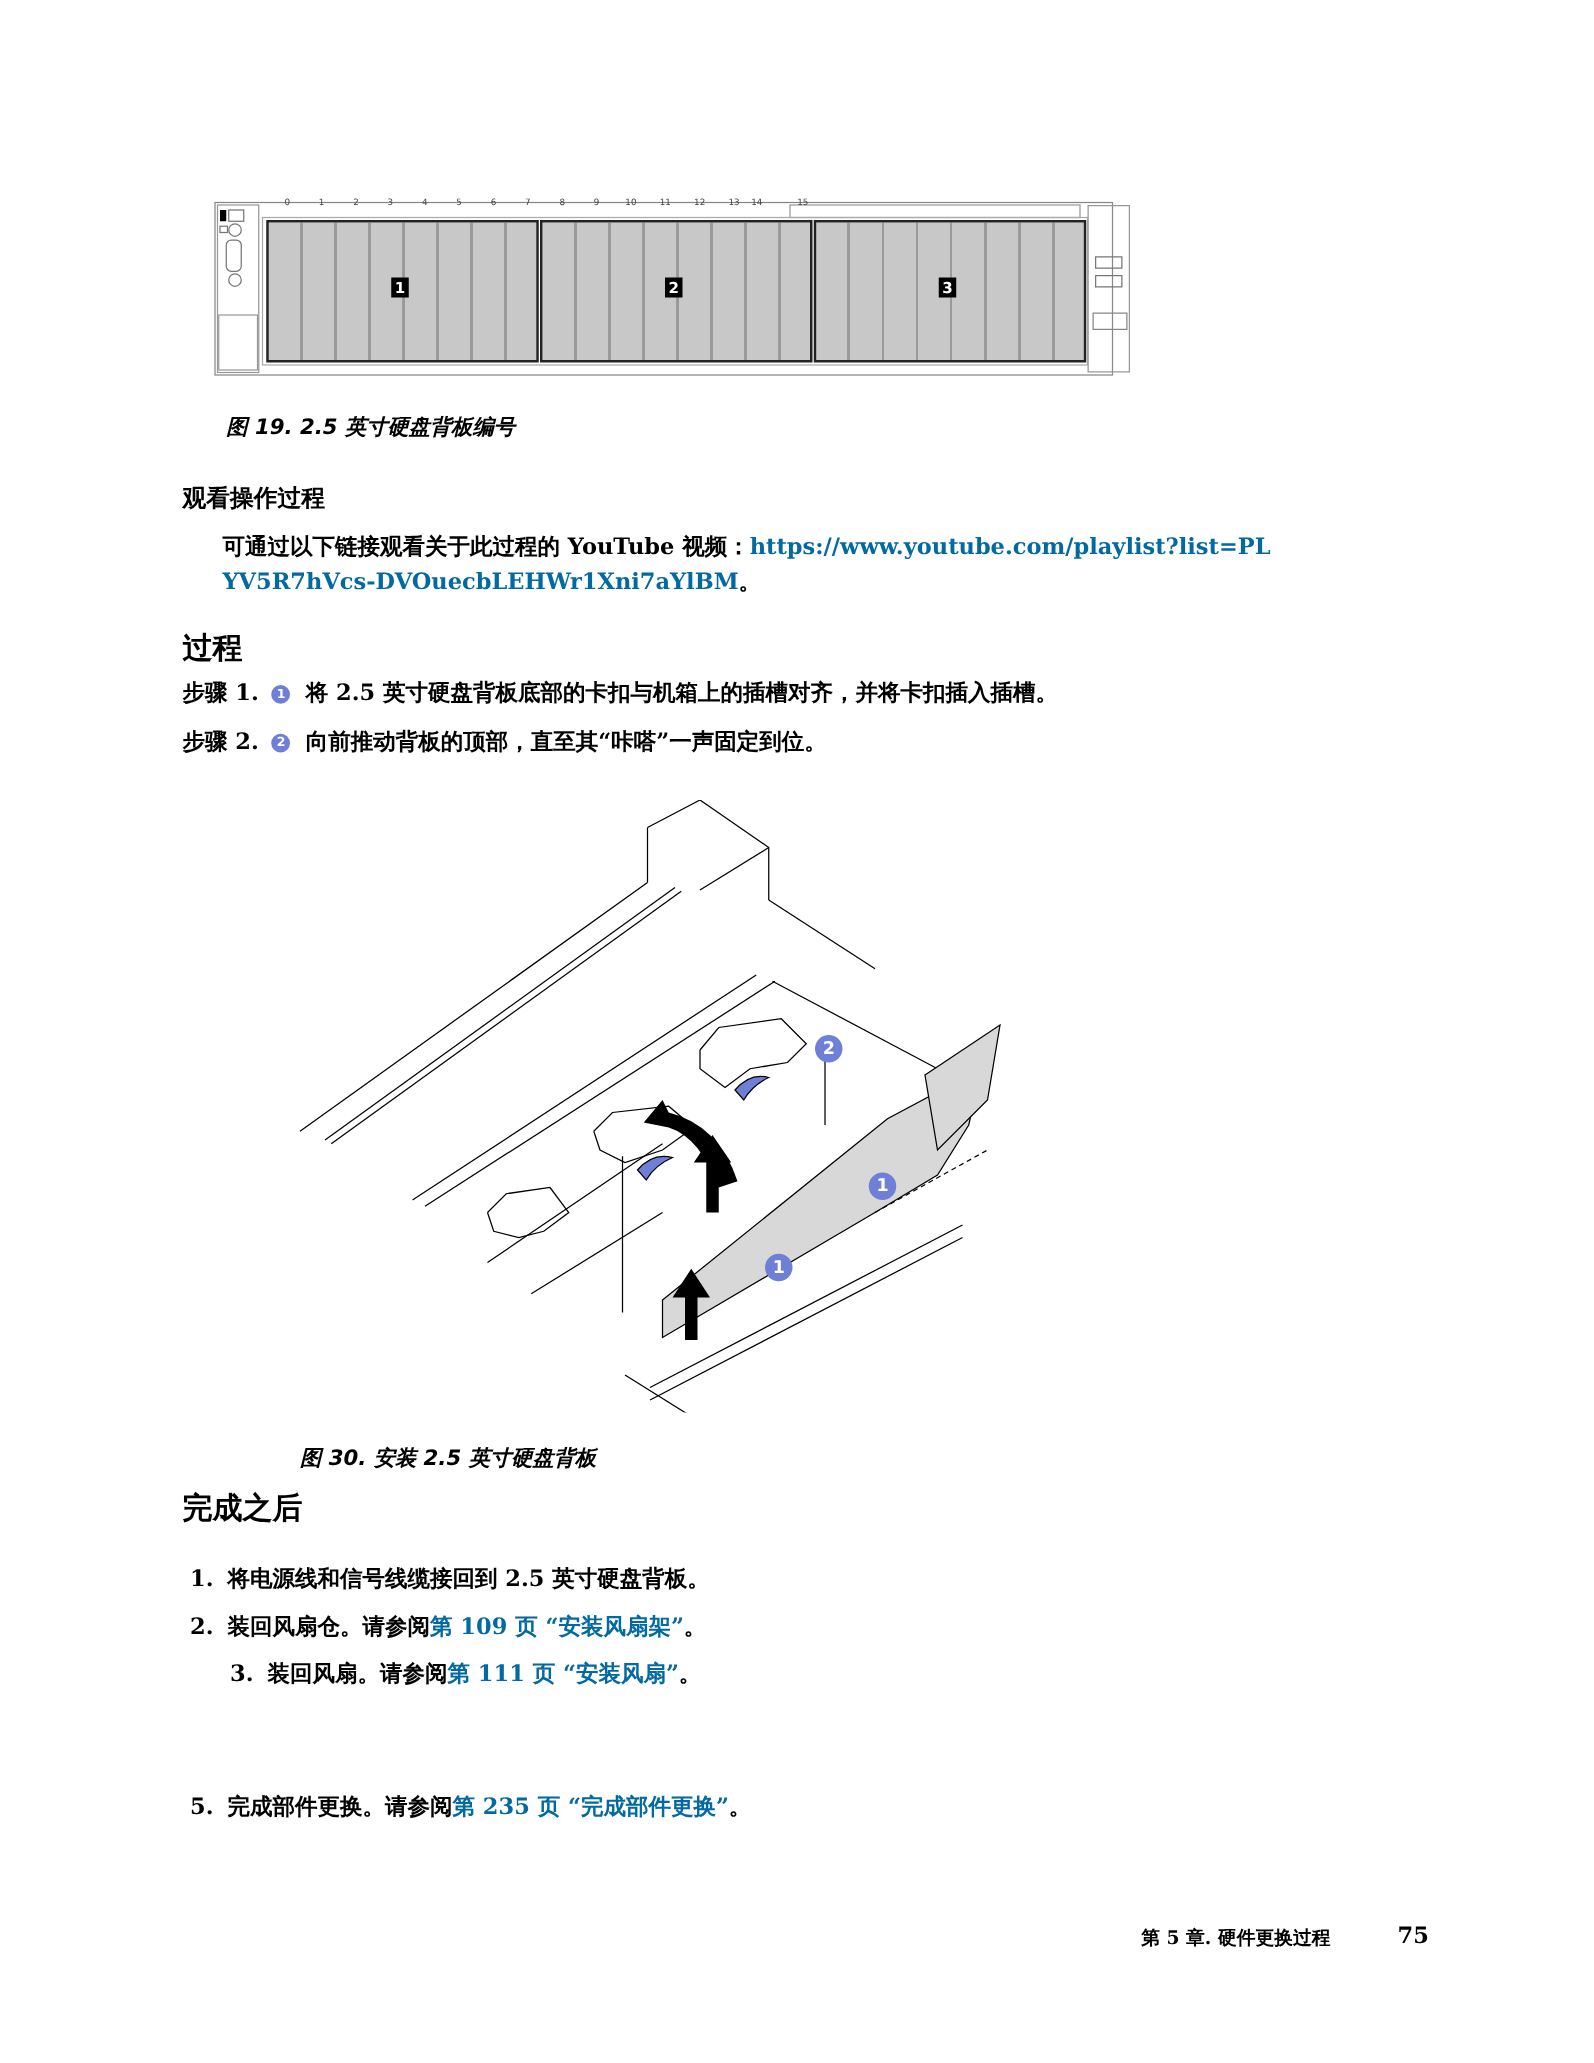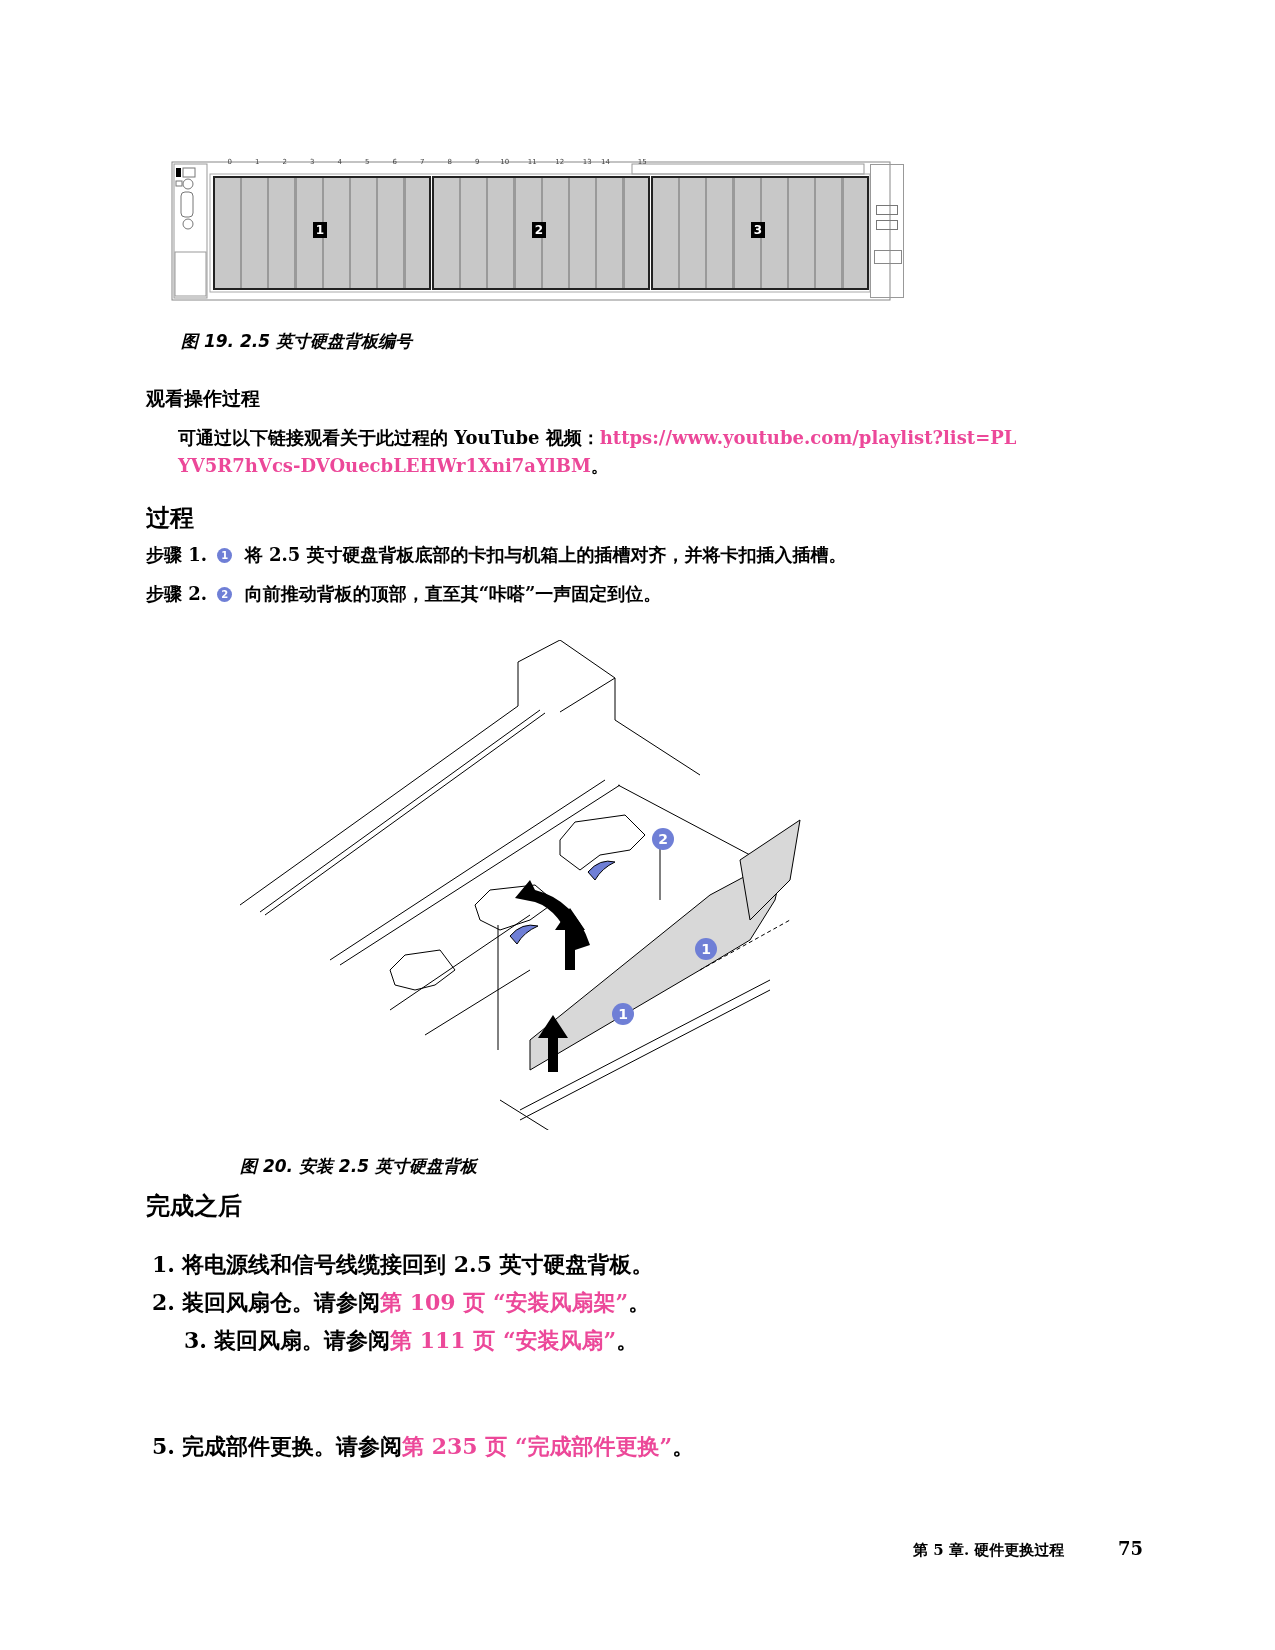--- a/index.html
+++ b/index.html
@@ -3,25 +3,25 @@
 <meta charset="utf-8">
 <style>
   html, body { margin:0; padding:0; background:#ffffff; }
   body { width:1275px; height:1650px; position:relative; overflow:hidden;
          font-family:"DejaVu Serif", "Liberation Serif", serif; color:#000; }
   .abs { position:absolute; }
   .caption { font-family:"DejaVu Sans", "Liberation Sans", sans-serif; font-style:italic; font-weight:bold; font-size:17px; }
   .h2 { font-weight:bold; font-size:19px; }
   .h1 { font-weight:bold; font-size:24px; }
   .body { font-weight:bold; font-size:18px; line-height:28px; }
-  .link { color:#ec4899; }
+  .link { color:#0369a1; }
   .callout { display:inline-block; width:15px; height:15px; border-radius:50%; background:#6f7fd6; color:#fff;
              font-family:"DejaVu Sans", sans-serif; font-size:10px; line-height:15px; text-align:center; vertical-align:2px; margin:0 6px 0 4px; }
   .step-row { white-space:nowrap; }
-  .list-item { position:absolute; left:152px; width:990px; font-weight:bold; font-size:22px; line-height:28px; }
+  .list-item { position:absolute; left:152px; width:990px; font-weight:bold; font-size:18px; line-height:28px; }
   .list-item .num { display:inline-block; width:30px; }
   .list-item .cont { padding-left:30px; }
   .footer { font-weight:bold; font-size:15px; }
   .page-num { font-weight:bold; font-size:18px; }
 </style>
 </head>
 <body>
 
 <div class="abs" style="left:170px; top:160px; width:770px; height:145px;">
   <svg width="770" height="145" viewBox="0 0 770 145">
@@ -139,21 +139,21 @@
 
     <path d="M 360 305 Q 345 260 305 250 L 300 240 L 285 258 L 305 262 Q 330 270 345 310 Z" fill="#000"></path>
     <polygon points="335,330 345,330 345,290 355,290 340,268 325,290 335,290" fill="#000"></polygon>
     <polygon points="318,432 328,432 328,398 338,398 323,375 308,398 318,398" fill="#000"></polygon>
   </svg>
   <span class="abs" style="left:422px; top:188px; width:22px; height:22px; border-radius:50%; background:#6f7fd6; color:#fff; font-family:'DejaVu Sans',sans-serif; font-weight:bold; font-size:14px; text-align:center; line-height:22px;">2</span>
   <span class="abs" style="left:465px; top:298px; width:22px; height:22px; border-radius:50%; background:#6f7fd6; color:#fff; font-family:'DejaVu Sans',sans-serif; font-weight:bold; font-size:14px; text-align:center; line-height:22px;">1</span>
   <span class="abs" style="left:382px; top:363px; width:22px; height:22px; border-radius:50%; background:#6f7fd6; color:#fff; font-family:'DejaVu Sans',sans-serif; font-weight:bold; font-size:14px; text-align:center; line-height:22px;">1</span>
 </div>
 
-<div class="abs caption" style="left:240px; top:1155px;">图 20.  安装 2.5 英寸硬盘背板</div>
+<div class="abs caption" style="left:240px; top:1155px;">图 30.  安装 2.5 英寸硬盘背板</div>
 
 <div class="abs h1" style="left:146px; top:1190px;">完成之后</div>
 
 <div class="list-item" style="top:1250px;">
   <span class="num">1.</span><span>将电源线和信号线缆接回到 2.5 英寸硬盘背板。</span>
 </div>
 <div class="list-item" style="top:1288px;">
   <span class="num">2.</span><span>装回风扇仓。请参阅</span><a class="link">第 109 页 “安装风扇架”</a><span>。</span>
 </div>
 <div class="list-item" style="top:1326px;margin-left:32px;">

